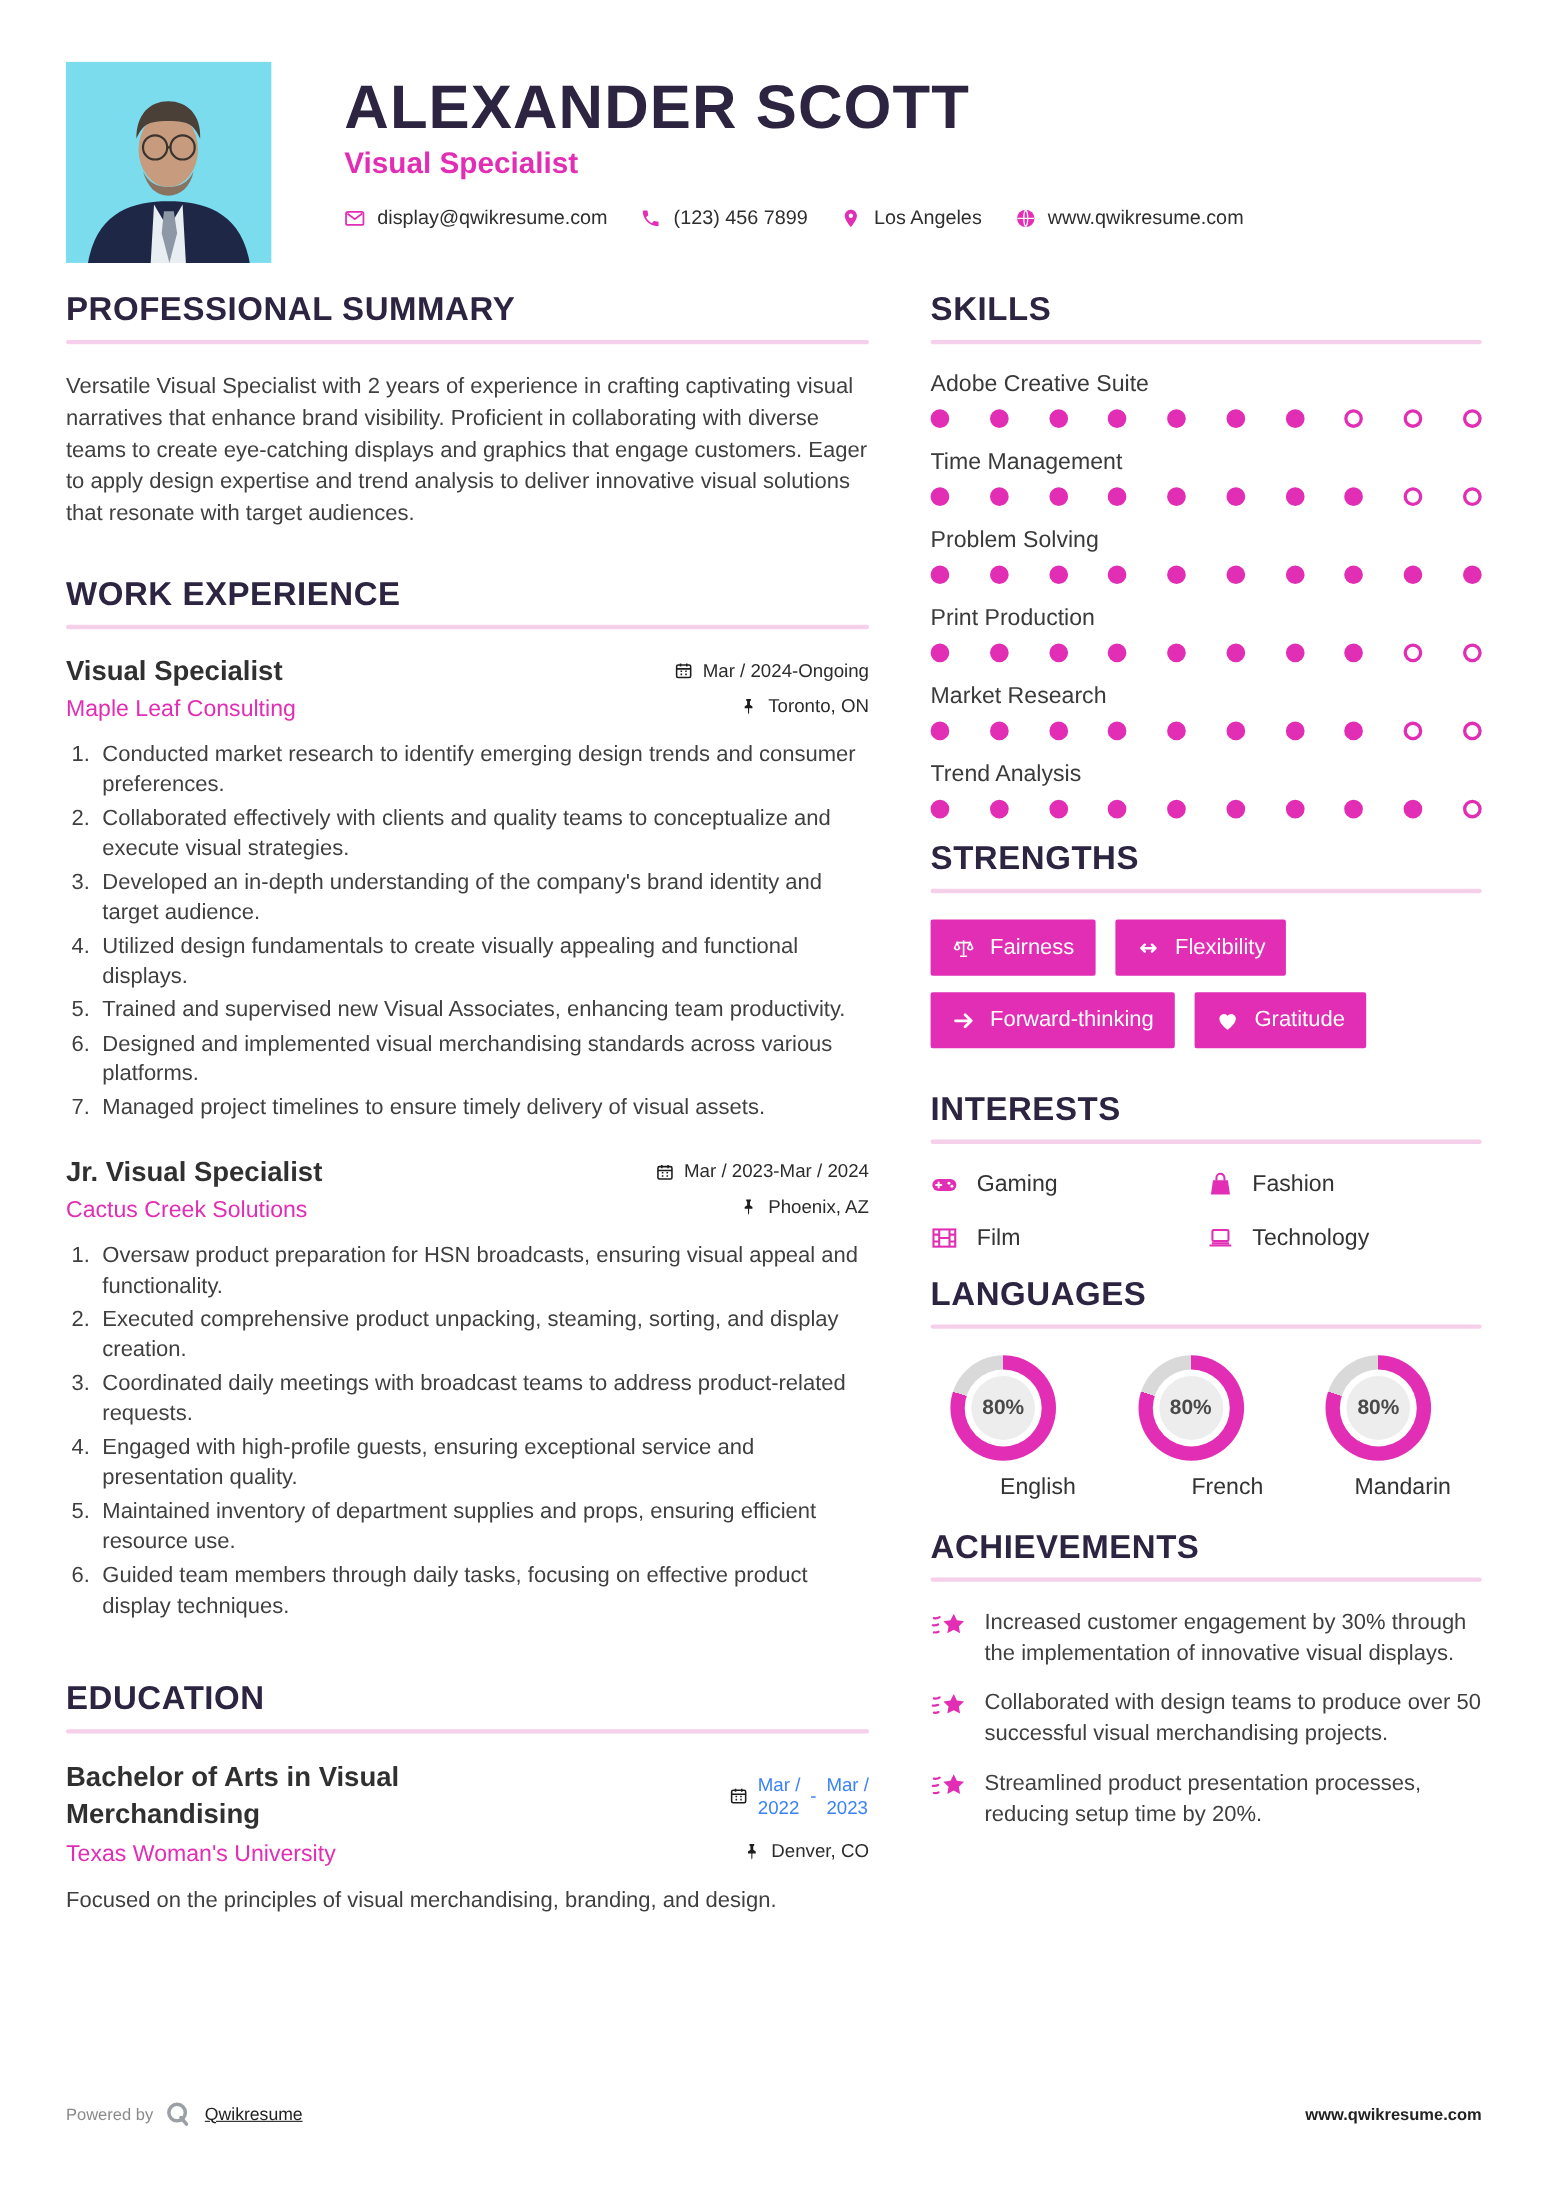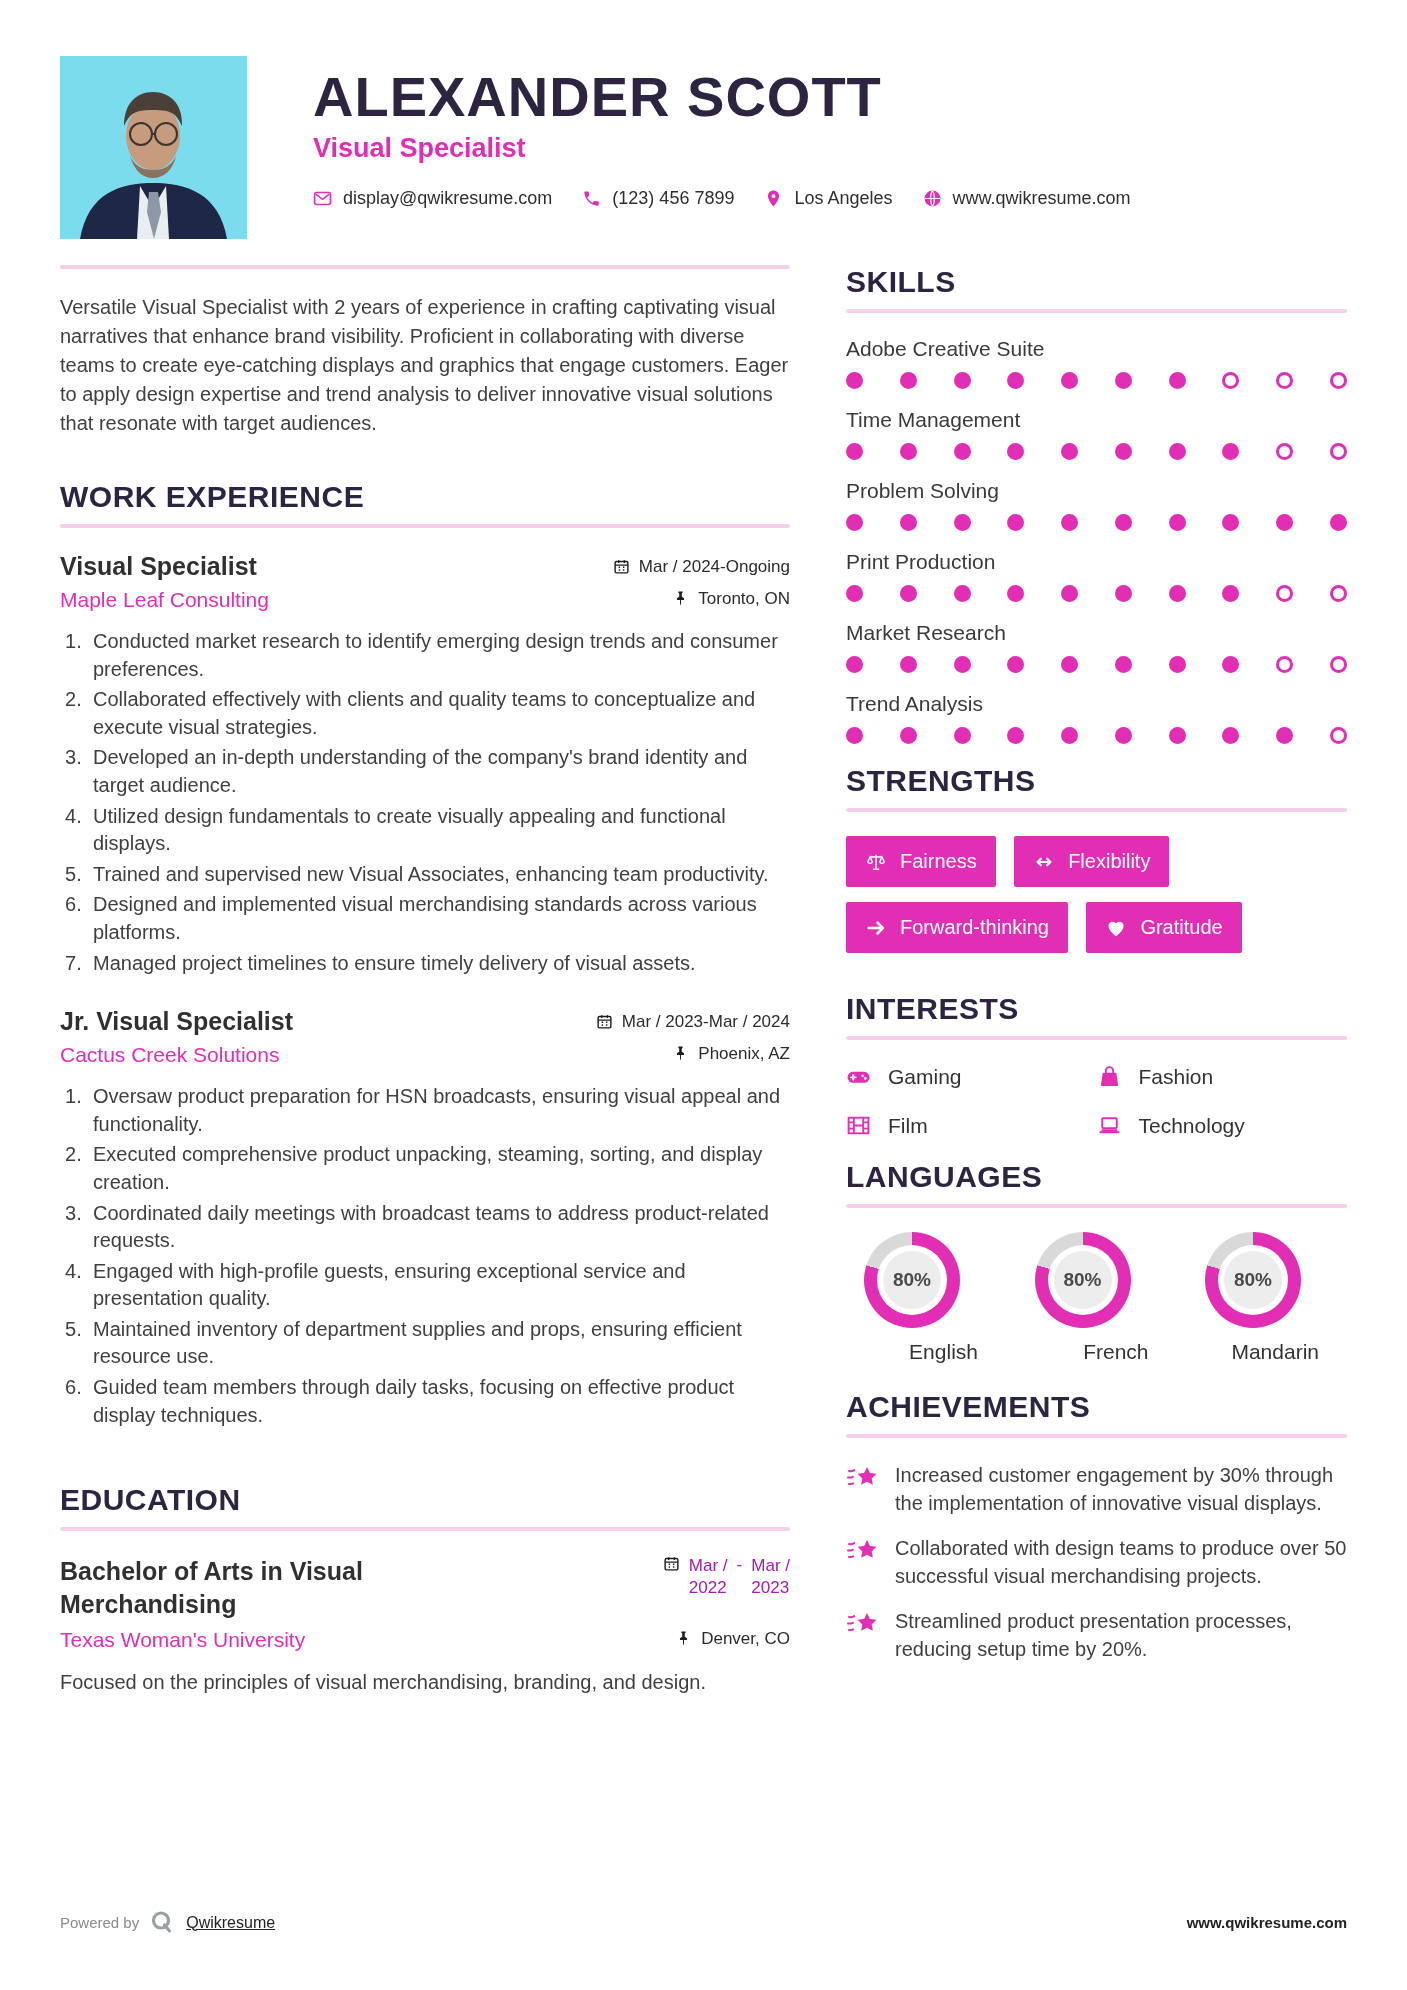--- a/index.html
+++ b/index.html
@@ -42,21 +42,21 @@
   .icon-dark svg{width:17px;height:17px;}
   .job-sub{display:flex;justify-content:space-between;align-items:baseline;margin-top:7px;margin-bottom:16px;}
   .company{font-size:21px;color:#e12eb4;}
   .bullets{margin:0;padding:0;list-style:none;counter-reset:b;font-size:20px;line-height:1.38;}
   .bullets li{counter-increment:b;position:relative;padding-left:33px;margin-bottom:3px;}
   .bullets li::before{content:counter(b) ".";position:absolute;left:5px;}
 
   
   .edu-head{display:flex;justify-content:space-between;}
   .edu-degree{font-size:25px;font-weight:600;color:#303030;max-width:400px;line-height:1.3;}
-  .edu-date{display:flex;gap:9px;font-size:17px;color:#a21caf;}
+  .edu-date{display:flex;align-items:center;gap:9px;font-size:17px;color:#3b82f6;}
   .edu-date-col{display:inline-flex;flex-direction:column;line-height:1.25;}
   .edu-sub{display:flex;justify-content:space-between;align-items:baseline;margin-top:8px;margin-bottom:16px;}
   .school{font-size:21px;color:#e12eb4;}
   .edu-note{margin:0;font-size:20px;line-height:1.4;}
 
   
   .skill{margin-bottom:19px;}
   .skill-label{font-size:21px;color:#3a3a3a;margin-bottom:11px;}
   .dots{display:flex;justify-content:space-between;}
   .dot{width:17px;height:17px;border-radius:50%;border:3px solid #e12eb4;box-sizing:border-box;background:#fff;}
@@ -162,20 +162,21 @@
         </span>
       </div>
     </div>
   </div>
 
   <div class="columns">
 
     <div class="col-left">
 
       <section>
+        <h2 class="section-title">PROFESSIONAL SUMMARY</h2>
         <div class="rule"></div>
         <p class="summary">Versatile Visual Specialist with 2 years of experience in crafting captivating visual narratives that enhance brand visibility. Proficient in collaborating with diverse teams to create eye-catching displays and graphics that engage customers. Eager to apply design expertise and trend analysis to deliver innovative visual solutions that resonate with target audiences.</p>
       </section>
 
       <section>
         <h2 class="section-title">WORK EXPERIENCE</h2>
         <div class="rule"></div>
 
         <div class="job">
           <div class="job-head">

